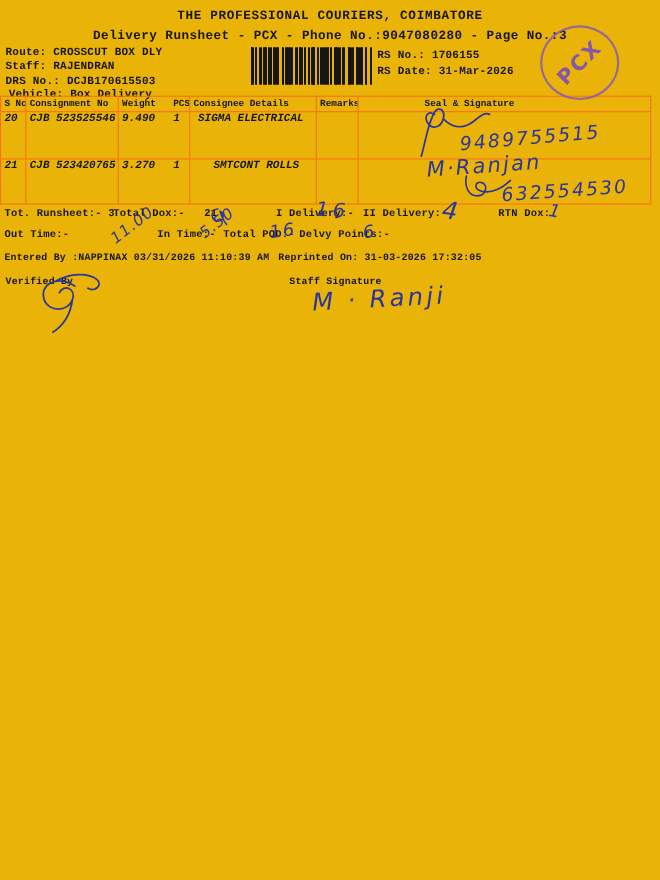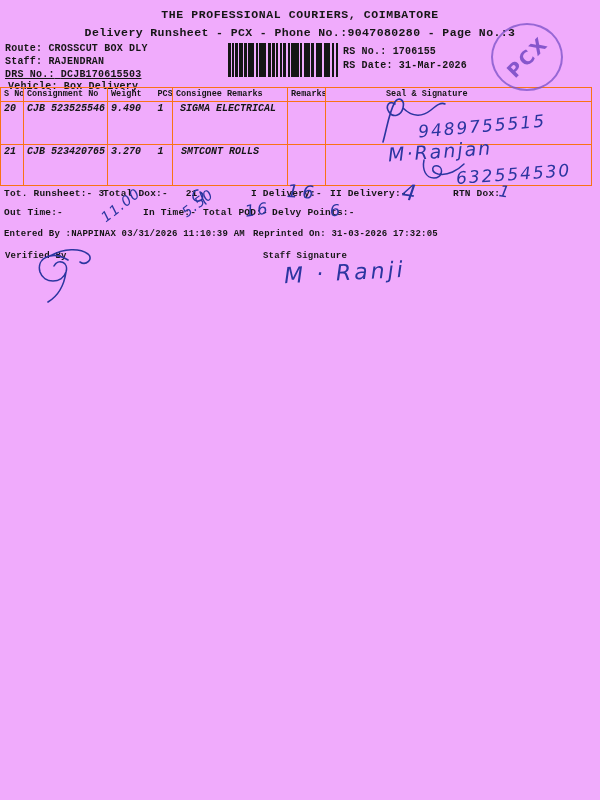--- a/index.html
+++ b/index.html
@@ -1,17 +1,17 @@
 <!DOCTYPE html>
 <html><head>
 <meta charset="utf-8">
 <style>
   html,body{margin:0;padding:0;background:#ffffff;}
   .page{
-    position:relative;width:600px;height:800px;background:#f0abfc;overflow:hidden;
+    position:relative;width:600px;height:800px;background:#eab308;overflow:hidden;
     font-family:"Liberation Mono","DejaVu Sans Mono",monospace;color:#161616;
     -webkit-font-smoothing:antialiased;
   }
   .abs{position:absolute;white-space:nowrap;}
   .title{width:100%;text-align:center;font-size:11.5px;font-weight:bold;letter-spacing:.6px;}
   .subtitle{width:100%;text-align:center;font-size:11.5px;font-weight:bold;letter-spacing:.4px;}
   .info{font-size:10px;font-weight:bold;letter-spacing:.2px;}
   .barcode{
     background:
       repeating-linear-gradient(90deg,#151515 0 2px,transparent 2px 4px),
@@ -53,21 +53,21 @@
   <div class="abs subtitle" style="top:26px;left:0;">Delivery Runsheet - PCX - Phone No.:9047080280 - Page No.:3</div>
 
   <div class="abs info" style="top:43px;left:5px;">
     <span>Route:</span>
     <span>CROSSCUT BOX DLY</span>
   </div>
   <div class="abs info" style="top:56px;left:5px;">
     <span>Staff:</span>
     <span>RAJENDRAN</span>
   </div>
-  <div class="abs info" style="top:69px;left:5px;text-decoration:underline;">
+  <div class="abs info" style="top:69px;left:5px;">
     <span>DRS No.:</span>
     <span>DCJB170615503</span>
   </div>
   <div class="abs info" style="top:81px;left:8px;">
     <span>Vehicle:</span>
     <span>Box Delivery</span>
   </div>
 
   <div class="abs barcode" style="top:43px;left:228px;width:110px;height:34px;"></div>
 
@@ -93,39 +93,39 @@
       <col style="width:115px">
         <col style="width:38px">
         <col style="width:266px">
     </colgroup>
     <tbody>
         <tr>
       <th>S No</th>
       <th>Consignment No</th>
       <th class="no-r">Weight</th>
       <th class="no-l">PCS</th>
-      <th>Consignee Remarks</th>
+      <th>Consignee Details</th>
       <th>Remarks</th>
       <th style="padding-left:60px;">Seal &amp; Signature</th>
     </tr>
     <tr style="height:43px;">
       <td>20</td>
       <td>CJB 523525546</td>
       <td class="no-r">9.490</td>
       <td class="no-l">1</td>
       <td style="padding-left:7px;">SIGMA ELECTRICAL</td>
       <td></td>
       <td></td>
     </tr>
     <tr style="height:41px;">
       <td>21</td>
       <td>CJB 523420765</td>
       <td class="no-r">3.270</td>
       <td class="no-l">1</td>
-      <td style="padding-left:8px;">SMTCONT ROLLS</td>
+      <td style="padding-left:21px;">SMTCONT ROLLS</td>
       <td></td>
       <td></td>
     </tr>
   </tbody>
     </table>
 
   <svg class="sig-svg" style="top:94px;left:381px;" width="66" height="52" viewBox="0 0 66 52">
     <path d="M14 10 C 8 6, 4 12, 8 18 C 12 24, 20 22, 22 14 C 24 6, 18 2, 14 8 C 8 18, 6 34, 2 48 M22 14 C 30 22, 40 24, 50 16 C 56 11, 60 8, 64 10" fill="none" stroke="#2b35a0" stroke-width="1.6" stroke-linecap="round"></path>
   </svg>
   <div class="hw" style="top:118px;left:418px;font-size:17px;transform:rotate(-5deg);letter-spacing:2px;">9489755515</div>

